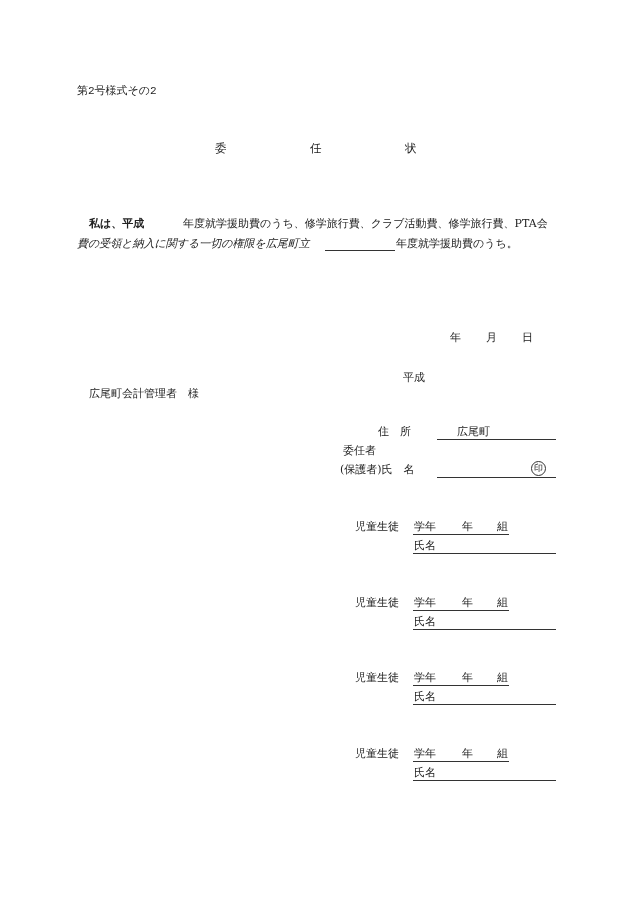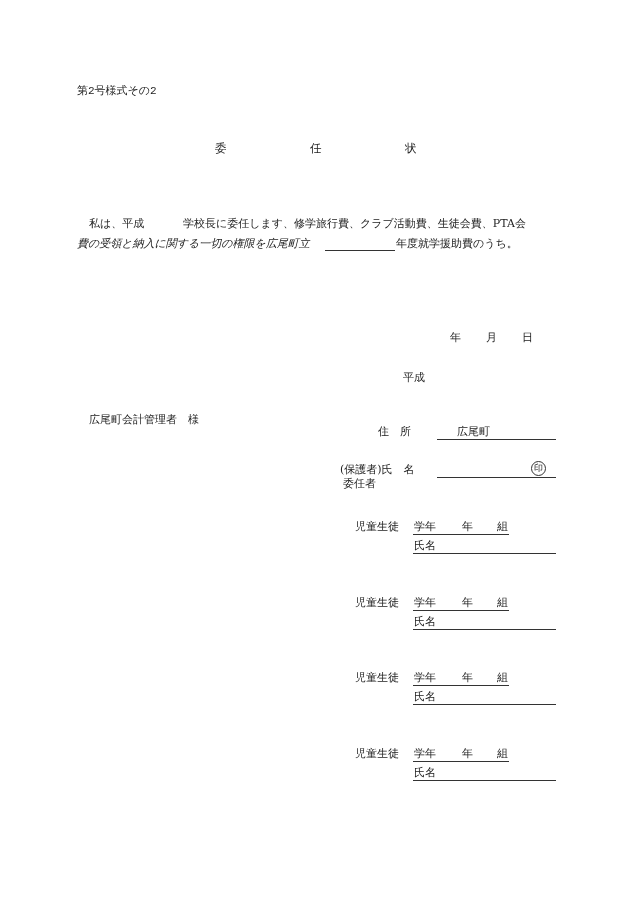--- a/index.html
+++ b/index.html
@@ -18,41 +18,41 @@
 
   <div class="abs" style="left:77px;top:86px;font-family:Liberation Mono, monospace;">第2号様式その2</div>
 
   <div class="title">
     <span class="abs" style="left:215px;top:143px;">委</span>
     <span class="abs" style="left:310px;top:143px;">任</span>
     <span class="abs" style="left:405px;top:143px;">状</span>
   </div>
 
   <div>
-    <span class="abs" style="left:89px;top:218px;">私は、平成</span>
-    <span class="abs" style="left:183px;top:218px;">学校長に委任します、修学旅行費、クラブ活動費、生徒会費、PTA会</span>
+    <span class="abs" style="left:89px;top:218px;font-weight:bold;">私は、平成</span>
+    <span class="abs" style="left:183px;top:218px;">年度就学援助費のうち、修学旅行費、クラブ活動費、修学旅行費、PTA会</span>
     <span class="abs" style="left:77px;top:238px;font-style:italic;">費の受領と納入に関する一切の権限を広尾町立</span>
     <div class="uline" style="left:325px;top:250px;width:70px;"></div>
     <span class="abs" style="left:396px;top:238px;">年度就学援助費のうち。</span>
   </div>
 
   <div>
     <span class="abs" style="left:403px;top:332px;margin-top:40px;">平成</span>
     <span class="abs" style="left:450px;top:332px;">年</span>
     <span class="abs" style="left:486px;top:332px;">月</span>
     <span class="abs" style="left:522px;top:332px;">日</span>
   </div>
 
-  <div class="abs" style="left:89px;top:388px;margin-top:26px;">広尾町会計管理者　様</div>
+  <div class="abs" style="left:89px;top:388px;">広尾町会計管理者　様</div>
 
   <div>
     <span class="abs" style="left:378px;top:426px;">住　所</span>
     <span class="abs" style="left:457px;top:426px;">広尾町</span>
     <div class="uline" style="left:437px;top:439px;width:119px;"></div>
-    <span class="abs" style="left:343px;top:445px;margin-top:33px;">委任者</span>
+    <span class="abs" style="left:343px;top:445px;">委任者</span>
     <span class="abs" style="left:340px;top:464px;">(保護者)氏　名</span>
     <span class="abs" style="left:531px;top:461px;width:13px;height:13px;border:1px solid #333;border-radius:50%;font-size:9px;line-height:13px;text-align:center;">印</span>
     <div class="uline" style="left:437px;top:477px;width:119px;"></div>
   </div>
 
   <div>
     <span class="abs" style="left:355px;top:521px;">児童生徒</span>
     <span class="abs" style="left:414px;top:521px;">学年</span>
     <span class="abs" style="left:462px;top:521px;">年</span>
     <span class="abs" style="left:497px;top:521px;">組</span>

